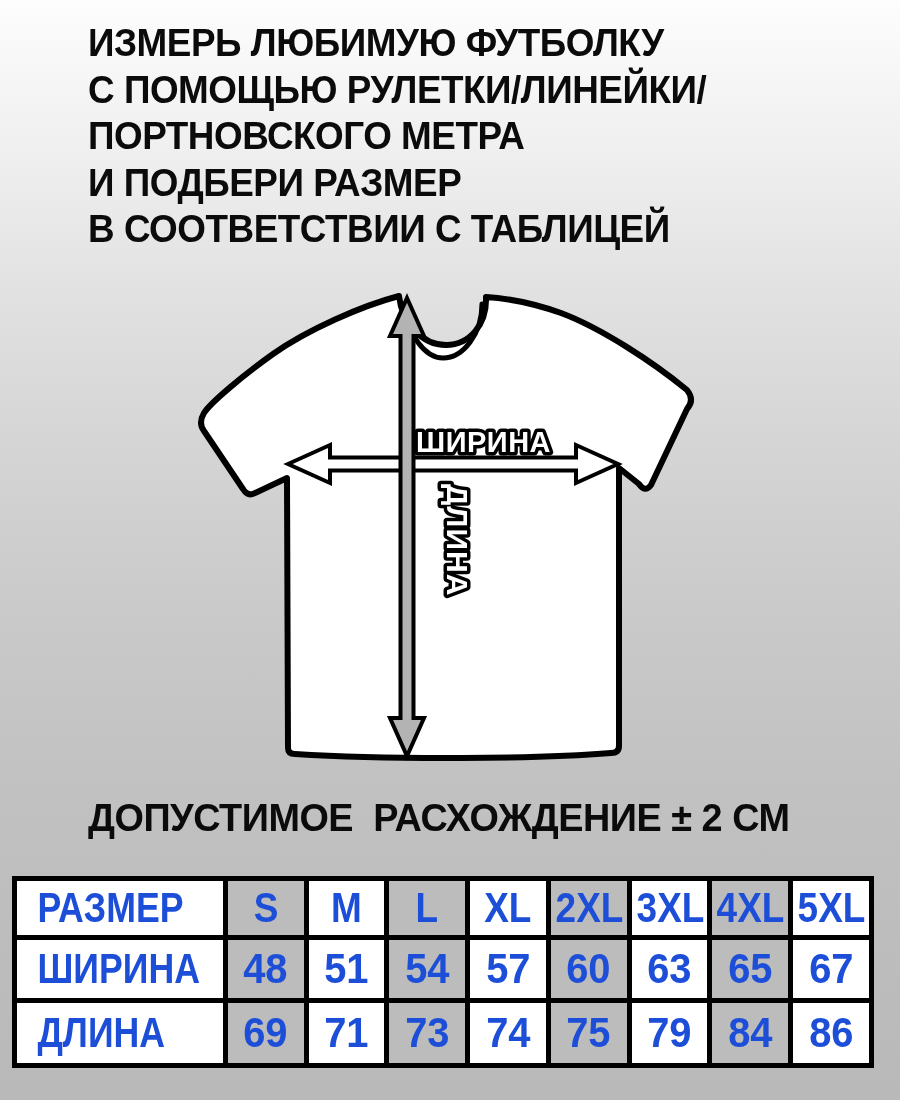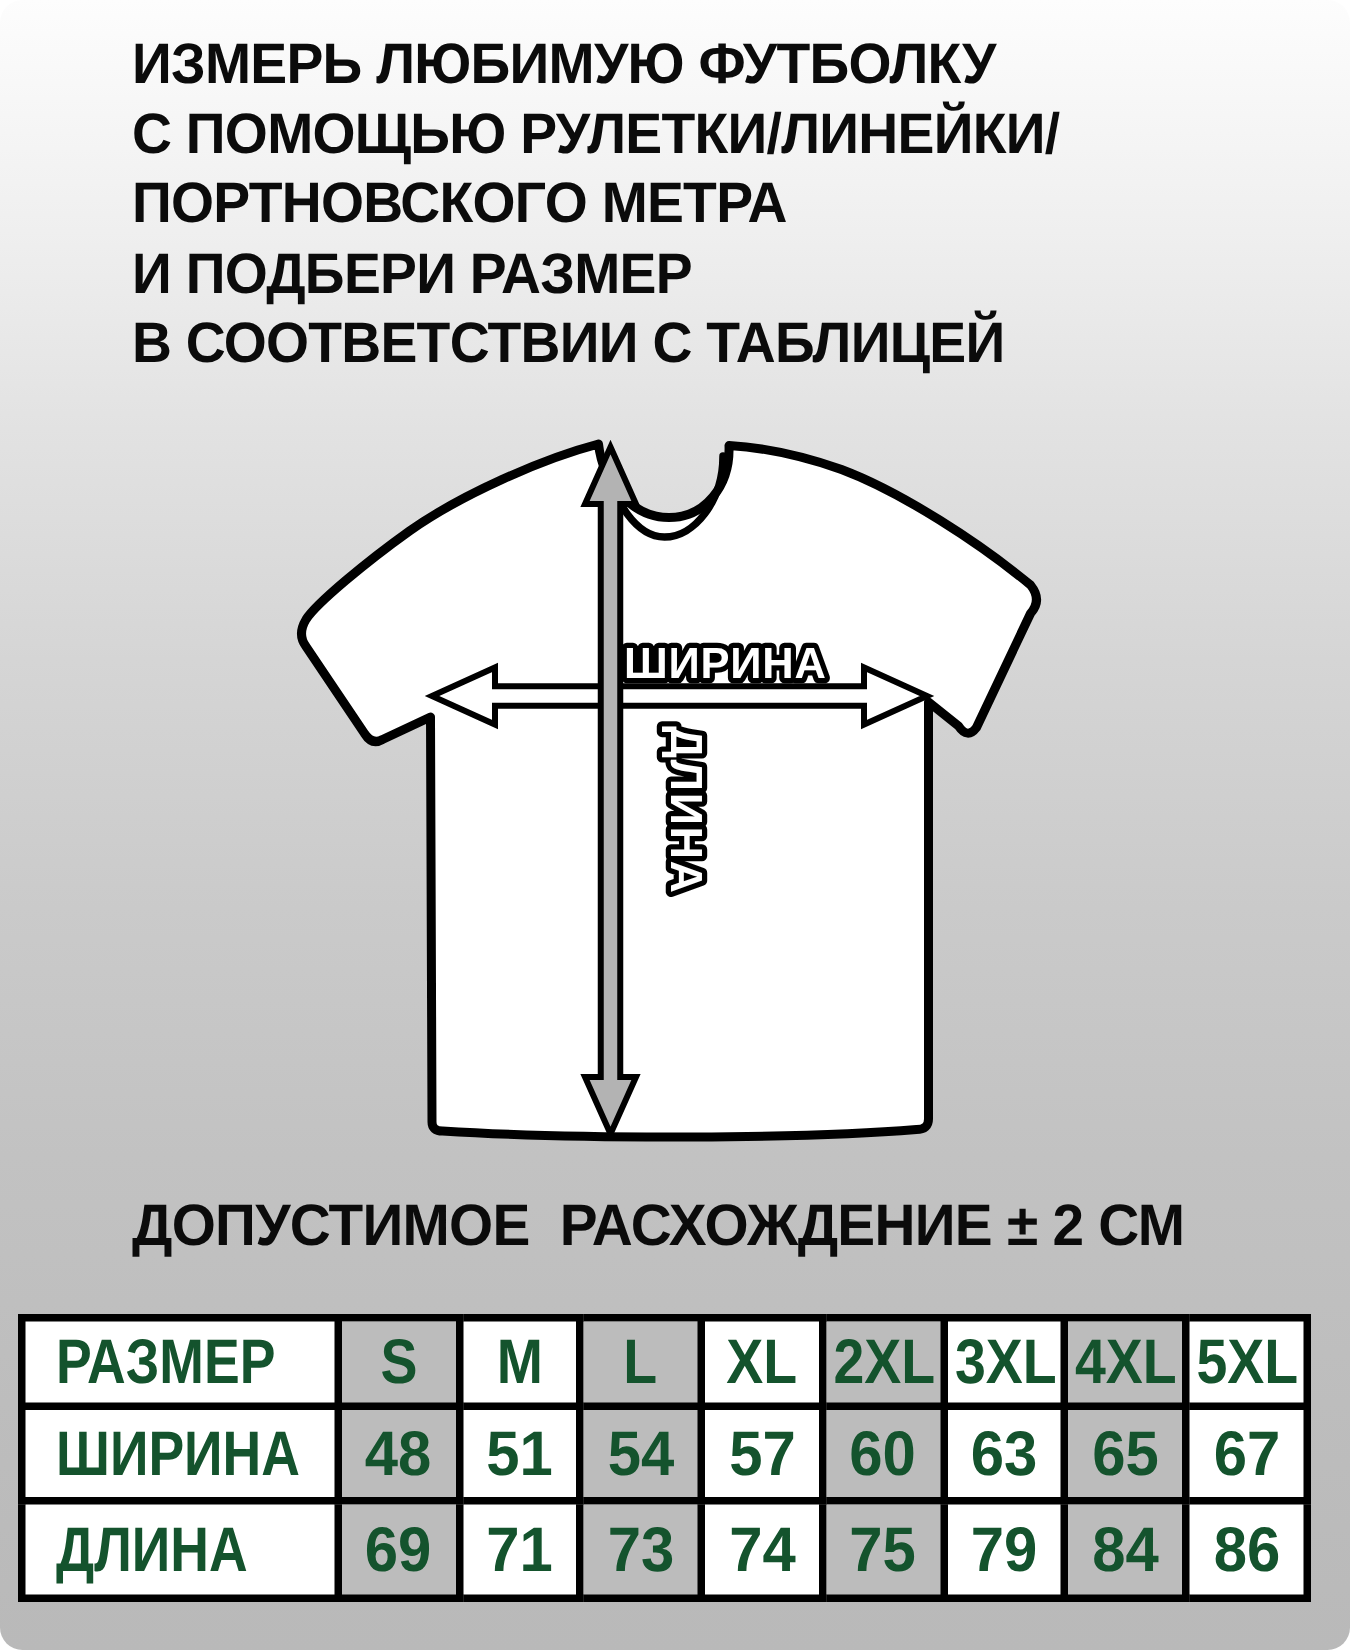--- a/index.html
+++ b/index.html
@@ -8,21 +8,20 @@
     font-family: "Liberation Sans", sans-serif;
     overflow: hidden;
   }
   .page {
     position: relative;
     width: 900px; height: 1100px;
     background: linear-gradient(180deg,
       #fdfdfd 0%, #efefef 14%, #e2e2e2 26%,
       #d5d5d5 40%, #cacaca 55%, #c2c2c2 70%,
       #bdbdbd 85%, #b9b9b9 100%);
-    border-radius: 15px;
   }
   .heading {
     position: absolute;
     left: 88px; top: 20px;
     font-size: 38px;
     line-height: 46.5px;
     font-weight: bold;
     color: #0b0b0b;
     letter-spacing: -0.5px;
     white-space: pre-line;
@@ -53,21 +52,21 @@
     border-collapse: collapse;
     table-layout: fixed;
     background: #ffffff;
   }
   .size-table td, .size-table th {
     border: 5px solid #000000;
     padding: 0;
     text-align: center;
     vertical-align: middle;
     font-weight: bold;
-    color: #14532d;
+    color: #1d4ed8;
     font-size: 42px;
     overflow: hidden;
     margin-top: 46px;
   }
   .size-table tr.r-head td { height: 54px; }
   .size-table tr.r-width td { height: 58px; }
   .size-table tr.r-length td { height: 60px; }
   .size-table td.lab {
     text-align: left;
   }

